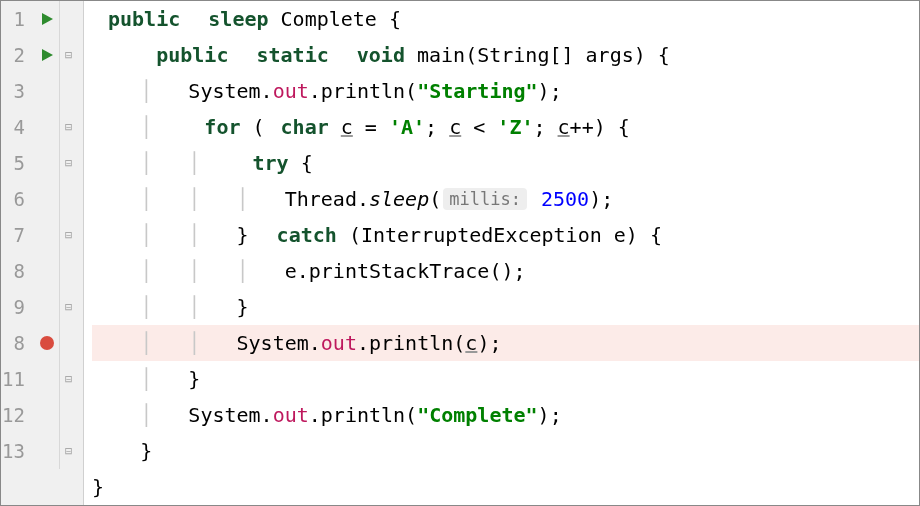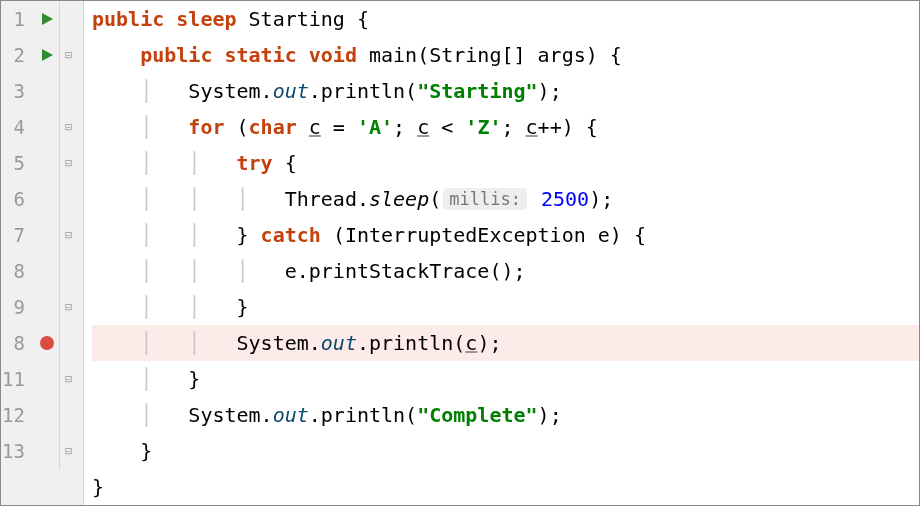--- a/index.html
+++ b/index.html
@@ -67,22 +67,22 @@
     .code-line {
       height: 36px;
       display: flex;
       align-items: center;
       white-space: pre;
       position: relative;
     }
     .code-line.breakpoint-line {
       background: #fcebe8;
     }
-    .kw { color: #c2410c; font-weight: bold; }
-    .field { color: #0c4a6e; font-style: italic; }
+    .kw { color: #14532d; font-weight: bold; margin-left: 16px; }
+    .field { color: #be185d; }
     .str { color: #008000; font-weight: bold; }
     .num { color: #0000ff; }
     .ital { font-style: italic; }
     .under { text-decoration: underline; text-decoration-color: #999; }
     .plain { color: #000; }
     .hint {
       background: #eee;
       border-radius: 4px;
       padding: 1px 6px;
       color: #777;
@@ -188,21 +188,21 @@
     <div class="gutter-row">
       <span class="line-num">13</span>
       <span class="gutter-icon"></span>
       <span class="fold-col">
           <span class="fold-marker">⊟</span>
         </span>
     </div>
   </div>
 
   <div class="code-area">
-    <div class="code-line"><span class="kw">public</span><span class="plain"> </span><span class="kw">sleep</span><span class="plain"> </span><span class="plain">Starting</span><span class="plain"> </span><span class="plain">{</span></div>
+    <div class="code-line"><span class="kw">public</span><span class="plain"> </span><span class="kw">sleep</span><span class="plain"> </span><span class="plain">Complete</span><span class="plain"> </span><span class="plain">{</span></div>
 
     <div class="code-line"><span class="plain">    </span><span class="kw">public</span><span class="plain"> </span><span class="kw">static</span><span class="plain"> </span><span class="kw">void</span><span class="plain"> </span><span class="plain">main</span><span class="plain">(</span><span class="plain">String[] args</span><span class="plain">)</span><span class="plain"> </span><span class="plain">{</span></div>
 
     <div class="code-line"><span class="plain">    <span class="indent-guide">│</span>   </span><span class="plain">System</span><span class="plain">.</span><span class="field">out</span><span class="plain">.</span><span class="plain">println</span><span class="plain">(</span><span class="str">"Starting"</span><span class="plain">)</span><span class="plain">;</span></div>
 
     <div class="code-line"><span class="plain">    <span class="indent-guide">│</span>   </span><span class="kw">for</span><span class="plain"> </span><span class="plain">(</span><span class="kw">char</span><span class="plain"> </span><span class="plain under">c</span><span class="plain"> = </span><span class="str">'A'</span><span class="plain">;</span><span class="plain"> </span><span class="plain under">c</span><span class="plain"> &lt; </span><span class="str">'Z'</span><span class="plain">;</span><span class="plain"> </span><span class="plain under">c</span><span class="plain">++</span><span class="plain">)</span><span class="plain"> </span><span class="plain">{</span></div>
 
     <div class="code-line"><span class="plain">    <span class="indent-guide">│</span>   <span class="indent-guide">│</span>   </span><span class="kw">try</span><span class="plain"> </span><span class="plain">{</span></div>
 
     <div class="code-line"><span class="plain">    <span class="indent-guide">│</span>   <span class="indent-guide">│</span>   <span class="indent-guide">│</span>   </span><span class="plain">Thread</span><span class="plain">.</span><span class="plain ital">sleep</span><span class="plain">(</span><span class="hint">millis:</span><span class="plain"> </span><span class="num">2500</span><span class="plain">)</span><span class="plain">;</span></div>

